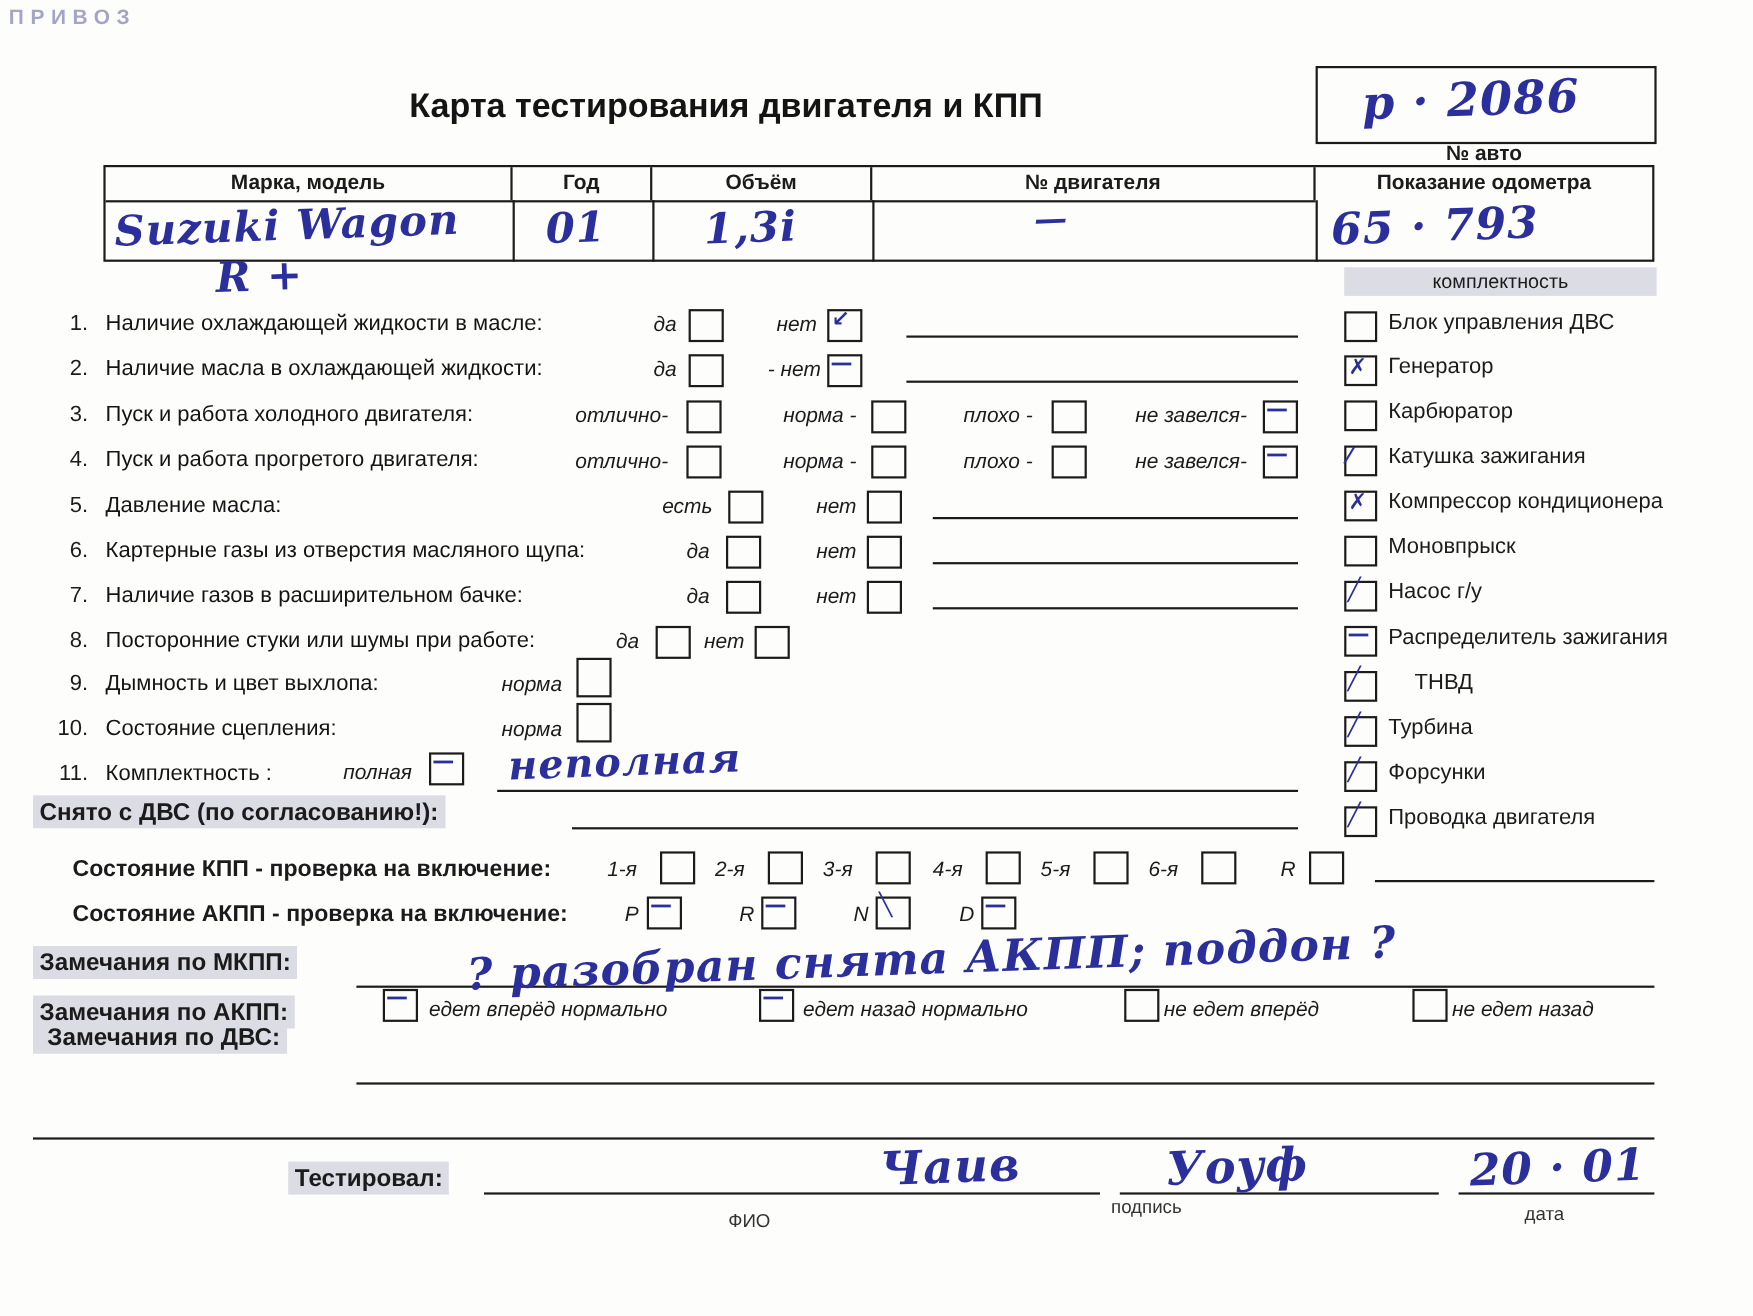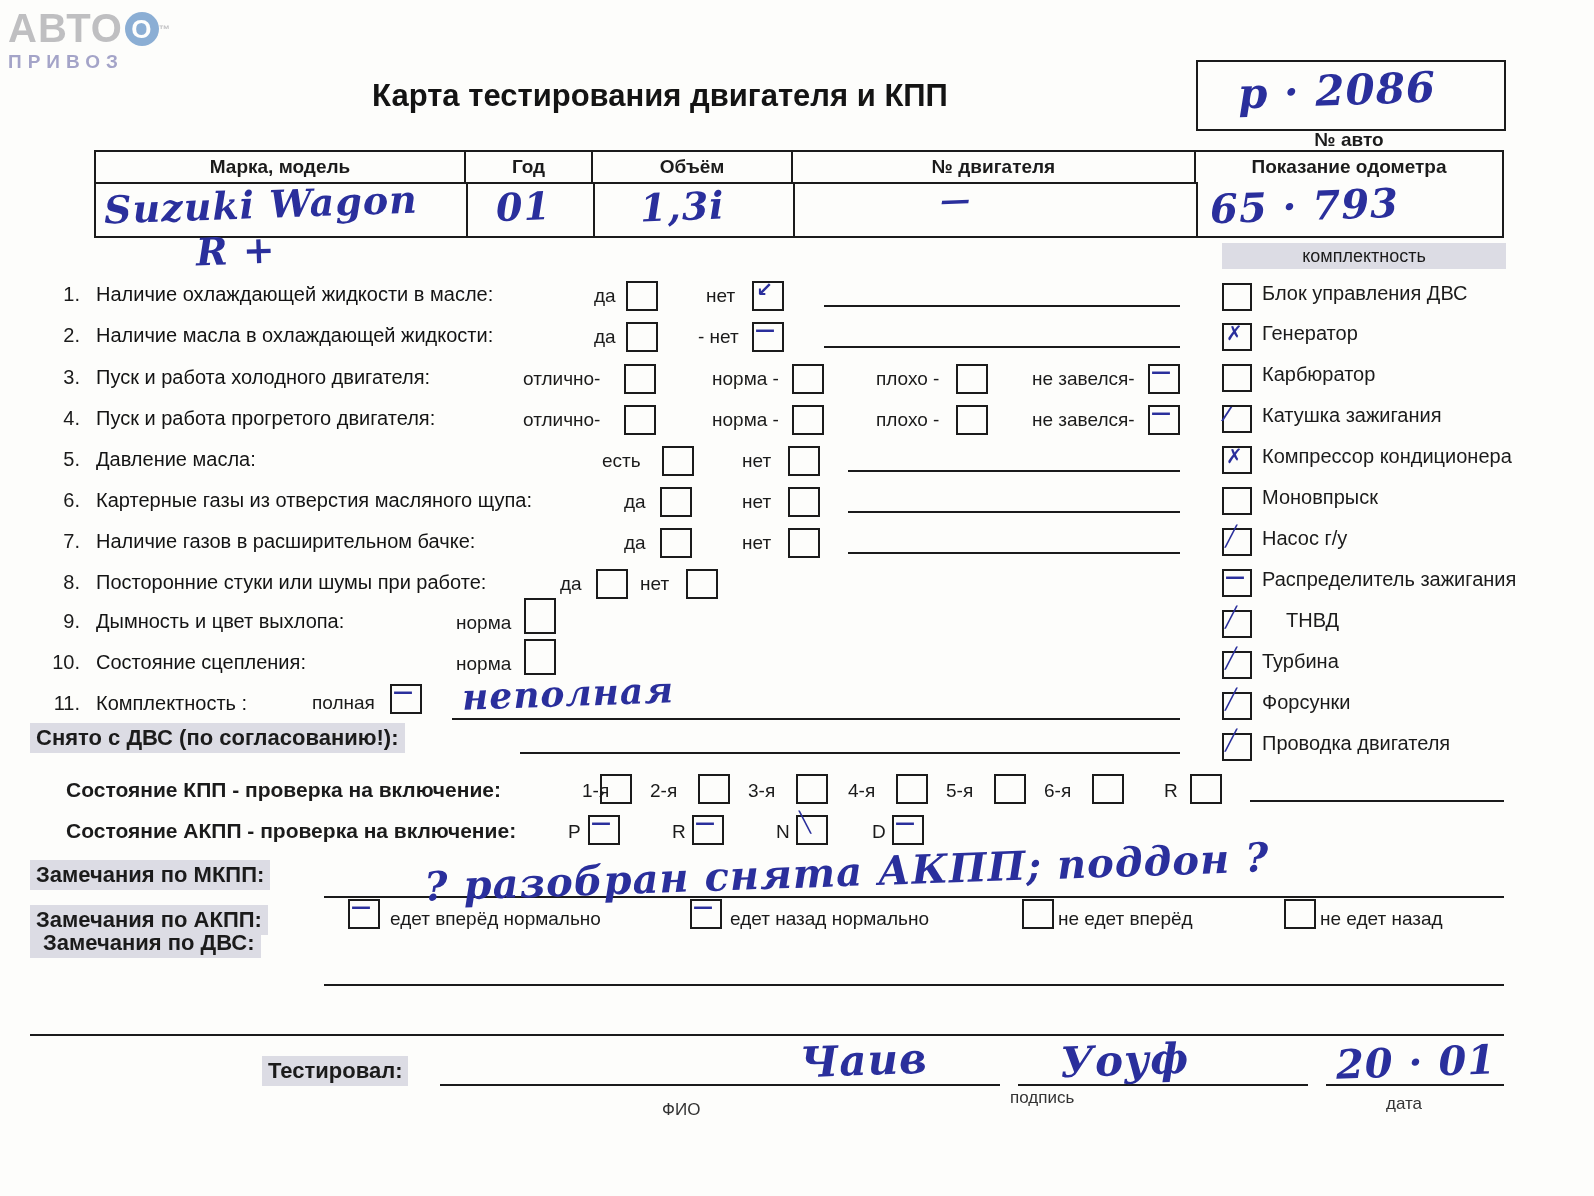--- a/index.html
+++ b/index.html
@@ -68,21 +68,21 @@
   .hdr-cell{
     position:absolute;top:0;height:30px;border-right:2px solid #1b1b1b;
     box-sizing:border-box;font-size:19px;font-weight:bold;text-align:center;
     line-height:29px;
   }
   .hdr-sep{position:absolute;top:30px;height:56px;border-right:2px solid #1b1b1b;}
   .hdr-line{position:absolute;left:0;top:30px;width:1100px;border-top:2px solid #1b1b1b;}
   
   .qrow{position:absolute;font-size:20px;color:#141414;white-space:nowrap;}
   .qnum{position:absolute;text-align:right;font-size:20px;}
-  .opt{position:absolute;font-size:19px;}
+  .opt{position:absolute;font-size:19px;font-style:italic;}
   .box{
     position:absolute;width:32px;height:30px;border:2px solid #1b1b1b;box-sizing:border-box;
   }
   .rule{position:absolute;border-bottom:2px solid #1b1b1b;}
   
   #kompl-head{
     position:absolute;left:1222px;top:243px;width:284px;height:26px;
     background:#dcdce4;text-align:center;font-size:18px;line-height:26px;
   }
   .kbox{position:absolute;width:30px;height:28px;border:2px solid #1b1b1b;box-sizing:border-box;}
@@ -92,25 +92,20 @@
     position:absolute;background:#dcdce4;font-weight:bold;font-size:22px;
     padding:2px 6px;white-space:nowrap;
   }
   .bold-lbl{position:absolute;font-weight:bold;font-size:21px;white-space:nowrap;}
   .small-cap{position:absolute;font-size:17px;color:#333;}
 </style>
 </head>
 <body>
 
 <div id="watermark">
-  <div class="wm-top">
-    <span>АВТО</span>
-      <span class="wm-o">O</span>
-      <span class="wm-tm">™</span>
-  </div>
   <div class="wm-bot">ПРИВОЗ</div>
 </div>
 
 <div id="doc-title">Карта тестирования двигателя  и КПП</div>
 
 <div id="plate-box"></div>
 <div id="plate-value" class="hw">р · 2086</div>
 <div id="plate-caption">№ авто</div>
 
 <div id="hdr">
@@ -253,21 +248,21 @@
 <div class="qrow" style="left:96px;top:692px;">Комплектность :</div>
 <div class="opt" style="left:312px;top:692px;">полная</div>
 <div class="box" style="left:390px;top:684px;"><span class="tick" style="position:relative;left:1px;top:-5px;">—</span></div>
 <div class="hw" style="position:absolute;left:462px;top:672px;font-size:36px;">неполная</div>
 <div class="rule" style="left:452px;top:718px;width:728px;"></div>
 
 <div class="shade" style="left:30px;top:723px;">Снято с ДВС (по согласованию!):</div>
 <div class="rule" style="left:520px;top:752px;width:660px;"></div>
 
 <div class="bold-lbl" style="left:66px;top:778px;">Состояние КПП - проверка на включение:</div>
-<div class="opt" style="left:552px;top:780px;margin-left:30px;">1-я</div>
+<div class="opt" style="left:552px;top:780px;">1-я</div>
 <div class="box" style="left:600px;top:774px;"></div>
 <div class="opt" style="left:650px;top:780px;">2-я</div>
 <div class="box" style="left:698px;top:774px;"></div>
 <div class="opt" style="left:748px;top:780px;">3-я</div>
 <div class="box" style="left:796px;top:774px;"></div>
 <div class="opt" style="left:848px;top:780px;">4-я</div>
 <div class="box" style="left:896px;top:774px;"></div>
 <div class="opt" style="left:946px;top:780px;">5-я</div>
 <div class="box" style="left:994px;top:774px;"></div>
 <div class="opt" style="left:1044px;top:780px;">6-я</div>

